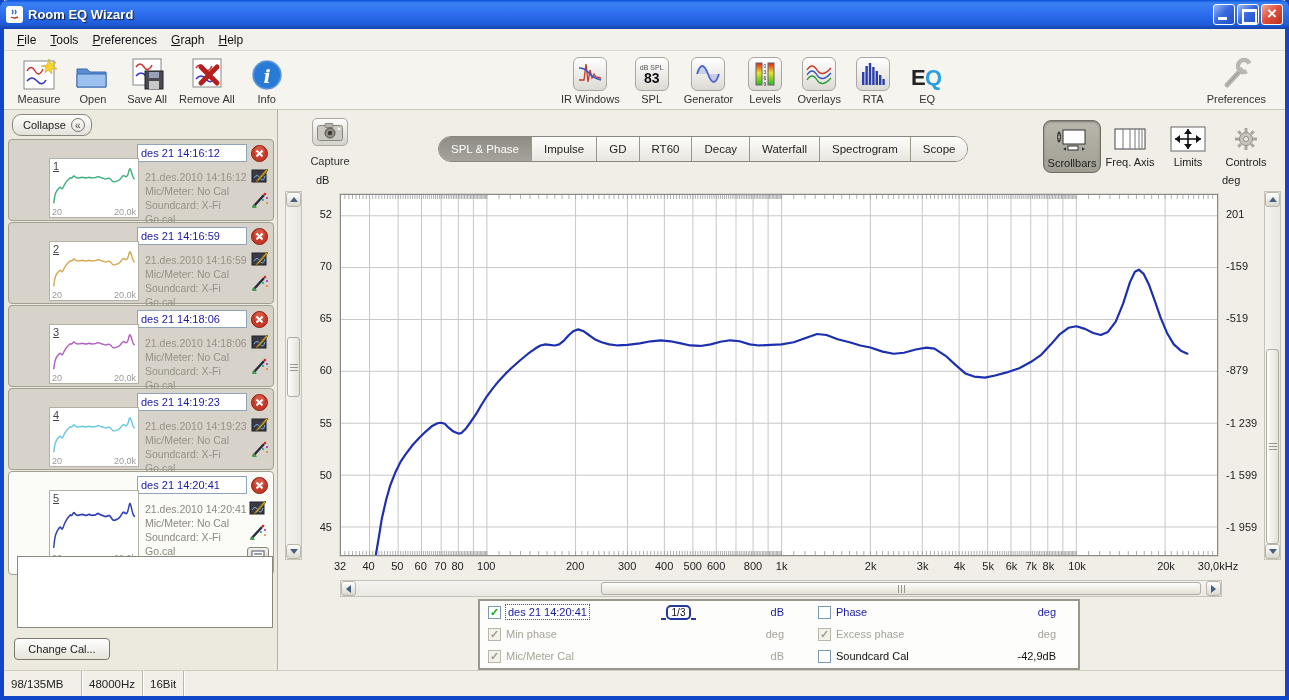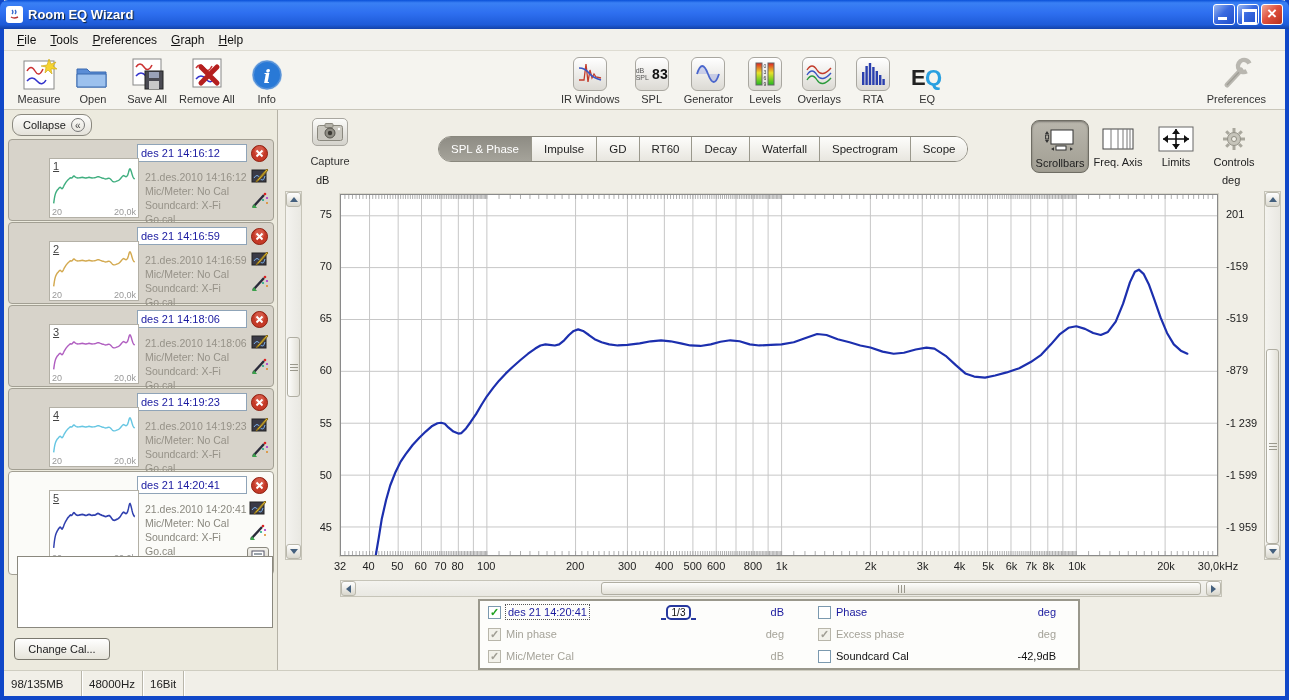--- a/index.html
+++ b/index.html
@@ -68,21 +68,21 @@
   .capture { position:absolute; left:22px; top:8px; width:60px; text-align:center; }
   .capture .cam { width:36px; height:28px; margin:0 auto; border:1px solid #a9a7a0; border-radius:5px; background:linear-gradient(180deg,#fcfcfa,#d4d2cb); display:flex; align-items:center; justify-content:center; }
   .capture .clabel { font-size:11px; color:#333; margin-top:9px; }
 
   .tabbar { position:absolute; left:160px; top:26px; height:26px; display:flex; border:1px solid #8a887e; border-radius:13px; overflow:hidden; background:#f5f4ef; }
   .tab { padding:0 12px; display:flex; align-items:center; font-size:11.5px; color:#222; border-right:1px solid #9a988c;
     background:linear-gradient(180deg,#fdfdfb,#e8e6df); white-space:nowrap; }
   .tab:last-child { border-right:none; }
   .tab.active { background:linear-gradient(180deg,#8e8c84,#a5a39a); color:#fff; }
 
-  .gbtns { position:absolute; right:22px; top:10px; display:flex; align-items:flex-start;text-align:right; }
+  .gbtns { position:absolute; right:10px; top:10px; display:flex; align-items:flex-start;text-align:right; }
   .gbtn { width:58px; display:flex; flex-direction:column; align-items:center; padding:4px 0 3px; border-radius:8px; }
   .gbtn.active { background:linear-gradient(180deg,#b9b6ac,#a19e93); border:1px solid #6f6d64; box-shadow:inset 0 1px 2px rgba(0,0,0,.35); }
   .gbtn .gicon { height:30px; display:flex; align-items:center; justify-content:center; }
   .gbtn .glabel { font-size:11px; color:#222; margin-top:2px; white-space:nowrap; }
 
   .axis-header { position:absolute; font-size:11px; color:#222; }
   .plot-wrap { position:absolute; left:62px; top:84px; width:878px; height:362px; background:#fff; border:1px solid #8a8a8a; box-shadow:0 0 0 1px #d9d7cc; }
   .plot-wrap svg { display:block; }
   .ytick { position:absolute; width:30px; text-align:right; font-size:11px; color:#222; }
   .ytick.r { text-align:left; width:46px; }
@@ -222,21 +222,21 @@
                 <path d="M3 20 L8 20 L10 4 L12 22 L14 10 L16 18 L18 14 L20 17 L25 18" stroke="#c23a2a" fill="none" stroke-width="1.3"></path>
                 <path d="M3 8 q6 0 10 5 t12 7" stroke="#3a55c2" fill="none" stroke-width="1.6"></path>
               </svg>
         </span>
           </span>
         <span class="tlabel">IR Windows</span>
       </div>
       <div class="tbtn">
         <span class="ticon">
             <span class="mid-chip">
-          <span style="display:flex;flex-direction:row;align-items:center;line-height:1">
+          <span style="display:flex;flex-direction:column;align-items:center;line-height:1">
             <span style="font-size:7px;color:#555">dB SPL</span>
             <span style="font-size:14px;font-weight:bold;color:#111">83</span>
           </span>
         </span>
           </span>
         <span class="tlabel">SPL</span>
       </div>
       <div class="tbtn">
         <span class="ticon">
             <span class="mid-chip">
@@ -1191,21 +1191,21 @@
             <line x1="864.5" y1="0" x2="864.5" y2="4" stroke="#9a9a9a" stroke-width="0.8"></line>
             <line x1="864.5" y1="358" x2="864.5" y2="362" stroke="#9a9a9a" stroke-width="0.8"></line>
             <line x1="869.1" y1="0" x2="869.1" y2="4" stroke="#9a9a9a" stroke-width="0.8"></line>
             <line x1="869.1" y1="358" x2="869.1" y2="362" stroke="#9a9a9a" stroke-width="0.8"></line>
             <line x1="873.7" y1="0" x2="873.7" y2="4" stroke="#9a9a9a" stroke-width="0.8"></line>
             <line x1="873.7" y1="358" x2="873.7" y2="362" stroke="#9a9a9a" stroke-width="0.8"></line>
             <polyline points="34.9,362.0 37.9,344.3 40.9,325.5 45.2,306.7 49.3,292.1 54.7,278.5 59.8,268.1 64.7,260.8 71.8,251.4 78.5,244.1 84.9,237.9 90.9,232.6 96.7,229.5 100.4,229.0 104.0,230.0 107.6,233.7 112.7,237.9 117.6,239.9 120.7,239.4 125.3,234.7 129.8,228.5 135.5,220.1 141.0,210.7 146.2,202.4 152.5,194.0 158.4,186.7 165.2,179.4 171.7,173.2 179.9,165.9 187.5,159.6 194.7,154.4 199.9,151.3 204.9,150.2 208.9,150.7 214.3,151.3 218.7,150.2 223.7,146.1 228.5,140.8 233.2,136.7 237.7,135.1 242.6,136.7 248.5,140.8 254.2,145.0 261.2,148.1 268.8,150.2 277.4,151.3 287.1,150.7 299.4,149.2 310.5,147.1 320.8,146.1 330.3,147.1 340.6,149.2 350.1,151.3 360.2,151.8 370.6,150.2 380.3,147.6 390.2,146.1 399.5,147.1 409.7,150.2 419.2,151.3 430.9,150.7 441.6,150.2 453.8,148.1 465.0,144.0 477.2,139.8 486.6,140.8 497.8,145.0 509.7,148.1 520.5,151.3 530.6,153.4 542.8,157.5 553.9,159.6 564.2,158.6 576.0,155.4 586.8,153.4 594.8,154.4 606.0,161.7 616.2,171.1 625.7,179.4 634.6,182.6 645.5,183.6 655.6,181.5 667.2,178.4 679.8,174.2 691.3,168.0 701.8,160.7 711.6,150.2 720.6,139.8 729.1,133.5 737.0,132.0 745.7,134.6 753.9,138.7 761.5,140.8 768.7,137.7 776.5,127.3 783.8,109.5 790.8,87.6 795.7,77.2 799.7,75.1 804.4,79.3 809.6,89.7 815.3,105.4 821.4,123.1 827.9,138.7 834.7,150.2 841.7,156.5 848.3,159.6" fill="none" stroke="#1c2fae" stroke-width="2.2" stroke-linejoin="round" stroke-linecap="round"></polyline>
           </svg>
       </div>
       <div id="ylabels-left">
-          <span class="ytick" style="left:24px;top:97.9px;position:absolute">75</span>
+          <span class="ytick" style="left:24px;top:97.9px;position:absolute">52</span>
           <span class="ytick" style="left:24px;top:150.0px;position:absolute">70</span>
           <span class="ytick" style="left:24px;top:202.2px;position:absolute">65</span>
           <span class="ytick" style="left:24px;top:254.3px;position:absolute">60</span>
           <span class="ytick" style="left:24px;top:306.5px;position:absolute">55</span>
           <span class="ytick" style="left:24px;top:358.7px;position:absolute">50</span>
           <span class="ytick" style="left:24px;top:410.8px;position:absolute">45</span>
         </div>
       <div id="ylabels-right">
           <span class="ytick r" style="left:948px;top:97.9px;position:absolute">201</span>
           <span class="ytick r" style="left:948px;top:150.0px;position:absolute">-159</span>

